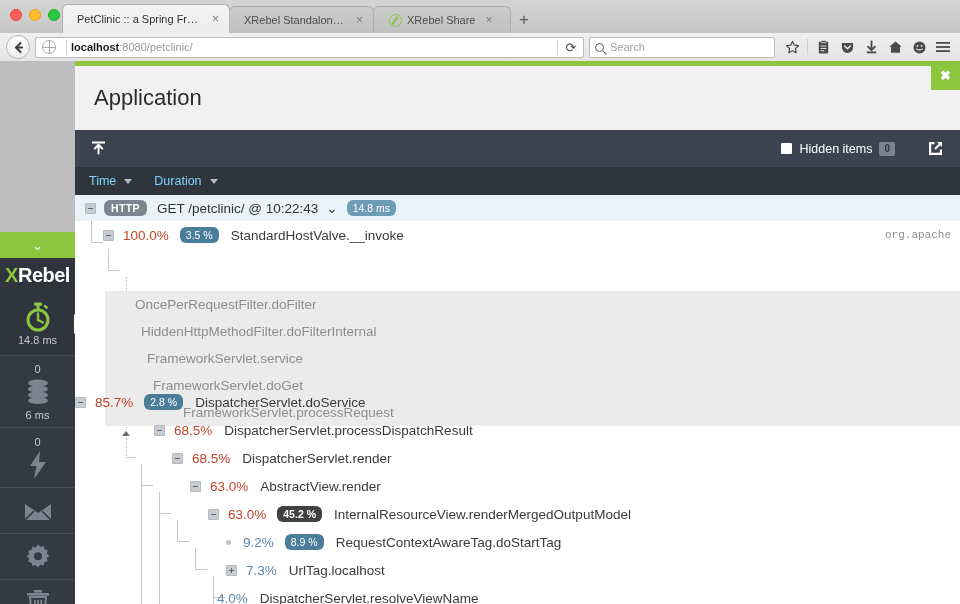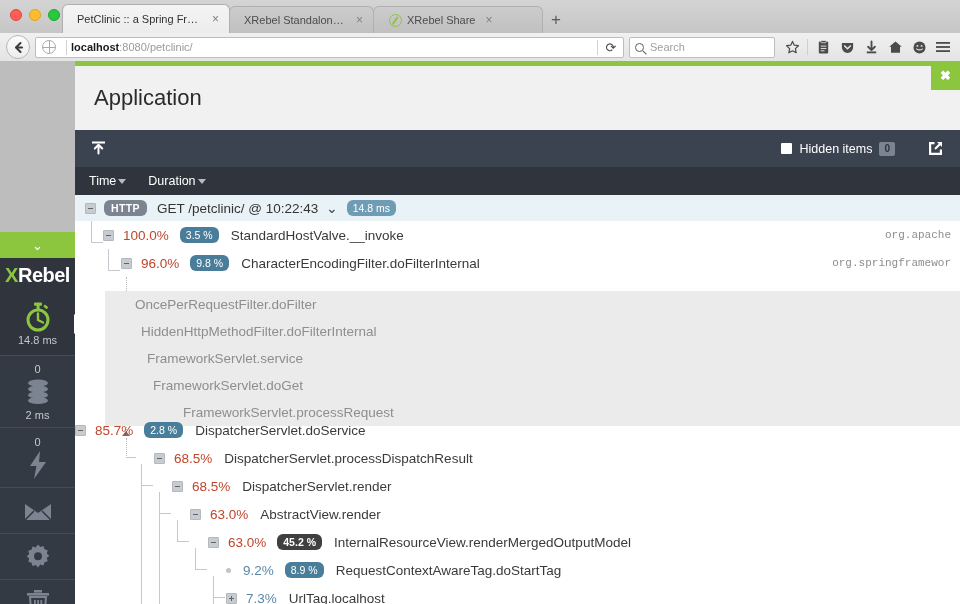--- a/index.html
+++ b/index.html
@@ -98,21 +98,21 @@
   }
   .globe::after {
     content:""; position:absolute; left: 5.5px; top:-1px; width: 1.2px; height: 14px; background:#a8a8a8;
   }
   .url-text { font-size: 11px; color: #9a9a9a; white-space: nowrap; overflow: hidden; flex: 1 1 auto; }
   .url-text b { color: #1a1a1a; font-weight: 700; }
   .url-divider { width: 1px; height: 15px; background: #d2d2d2; margin: 0 4px; flex: 0 0 auto;}
   .reload { width: 18px; text-align: center; font-size: 13px; color: #4a4a4a; flex: 0 0 auto; }
 
   .searchbar {
-    width: 146px; height: 21px; flex: 0 0 auto;
+    width: 186px; height: 21px; flex: 0 0 auto;
     background: #fff; border: 1px solid #bdbdbd; border-radius: 2px;
     display: flex; align-items: center; padding: 0 5px; margin-right: 6px;
   }
   .search-ph { font-size: 11px; color: #a0a0a0; margin-left: 6px; }
   .mag { width: 9px; height: 9px; border: 1.4px solid #5e5e5e; border-radius: 50%; position: relative; flex:0 0 auto;}
   .mag::after { content:""; position:absolute; right:-4px; bottom:-3px; width:5px; height:1.4px; background:#5e5e5e; transform: rotate(45deg); }
 
   .tool-icons { display: flex; align-items: center; gap: 2px; flex: 0 0 auto; }
   .ti { width: 22px; height: 22px; display: flex; align-items: center; justify-content: center; color: #4b4b4b; font-size: 14px; }
   .ti svg { display: block; }
@@ -178,21 +178,21 @@
   .hi-count {
     background: #7d8491; color: #2d323c; font-size: 10px; border-radius: 2px;
     padding: 1px 5px; line-height: 12px; font-weight: 700;
   }
   .popout { color: #fff; display: flex; align-items: center; }
 
   .xr-subbar {
     height: 28px; background: #2f343d; display: flex; align-items: center;
     padding-left: 14px; gap: 22px;
   }
-  .sub-item { font-size: 12.5px; color: #ffffff; display: flex; align-items: center; gap: 2px; }
+  .sub-item { font-size: 12.5px; color: #7dd3fc; display: flex; align-items: center; gap: 8px; }
   .caret-down {
     width: 0; height: 0; border-left: 4px solid transparent; border-right: 4px solid transparent;
     border-top: 5px solid #b6bcc5; display:block;
   }
 
   
   .tree { position: relative; background: #fff; height: 430px; overflow: hidden; }
   .row {
     position: relative; height: 28px; display: flex; align-items: center;
     font-size: 13.5px; color: #3a3a3a; white-space: nowrap;
@@ -267,21 +267,21 @@
       </div>
       <div class="tabs">
         <div class="tab active" style="width:168px">
           <span class="tab-label">PetClinic :: a Spring Framework de...</span>
           <span class="tab-close">×</span>
         </div>
         <div class="tab" style="width:145px">
           <span class="tab-label">XRebel Standalone UI</span>
           <span class="tab-close">×</span>
         </div>
-        <div class="tab" style="width:170px">
+        <div class="tab" style="width:138px">
           <span class="tab-favicon">
               <span class="leaf-icon"></span>
             </span>
           <span class="tab-label">XRebel Share</span>
           <span class="tab-close">×</span>
         </div>
         <div class="newtab">+</div>
       </div>
     </div>
 
@@ -381,21 +381,21 @@
     <div class="xr-cell" style="height:72px">
       <div class="cnum">0</div>
       <div class="cicon">
         <svg width="30" height="28" viewBox="0 0 30 28">
           <ellipse cx="15" cy="5" rx="10" ry="3.6" fill="#7d8491"></ellipse>
           <ellipse cx="15" cy="11" rx="10" ry="3.6" fill="#7d8491"></ellipse>
           <ellipse cx="15" cy="17" rx="10" ry="3.6" fill="#7d8491"></ellipse>
           <ellipse cx="15" cy="22.5" rx="10" ry="3.6" fill="#7d8491"></ellipse>
         </svg>
       </div>
-      <div class="cval">2 ms</div>
+      <div class="cval">6 ms</div>
     </div>
 
     <div class="xr-cell" style="height:60px">
       <div class="cnum">0</div>
       <div class="cicon">
         <svg width="22" height="30" viewBox="0 0 22 30">
             <path d="M13 1 L3 16 L9.5 16 L7 29 L19 12 L12 12 Z" fill="#7d8491"></path>
           </svg>
       </div>
     </div>
@@ -507,27 +507,20 @@
       </div>
 
       <div class="row" style="padding-left:28px;">
         <span class="node-icon"></span>
         <span class="pct">100.0%</span>
         <span class="badge">3.5 %</span>
         <span class="label">StandardHostValve.__invoke</span>
         <span class="pkg">org.apache</span>
       </div>
 
-      <div class="row" style="padding-left:46px;">
-        <span class="node-icon"></span>
-        <span class="pct">96.0%</span>
-        <span class="badge">9.8 %</span>
-        <span class="label">CharacterEncodingFilter.doFilterInternal</span>
-        <span class="pkg">org.springframewor</span>
-      </div>
 
       <div class="dim-block" style="left:30px; top:96px; width:855px;">
         <div class="dim-row" style="padding-left:30px;">
             <span>OncePerRequestFilter.doFilter</span>
           </div>
         <div class="dim-row" style="padding-left:36px;">
             <span>HiddenHttpMethodFilter.doFilterInternal</span>
           </div>
         <div class="dim-row" style="padding-left:42px;">
             <span>FrameworkServlet.service</span>

